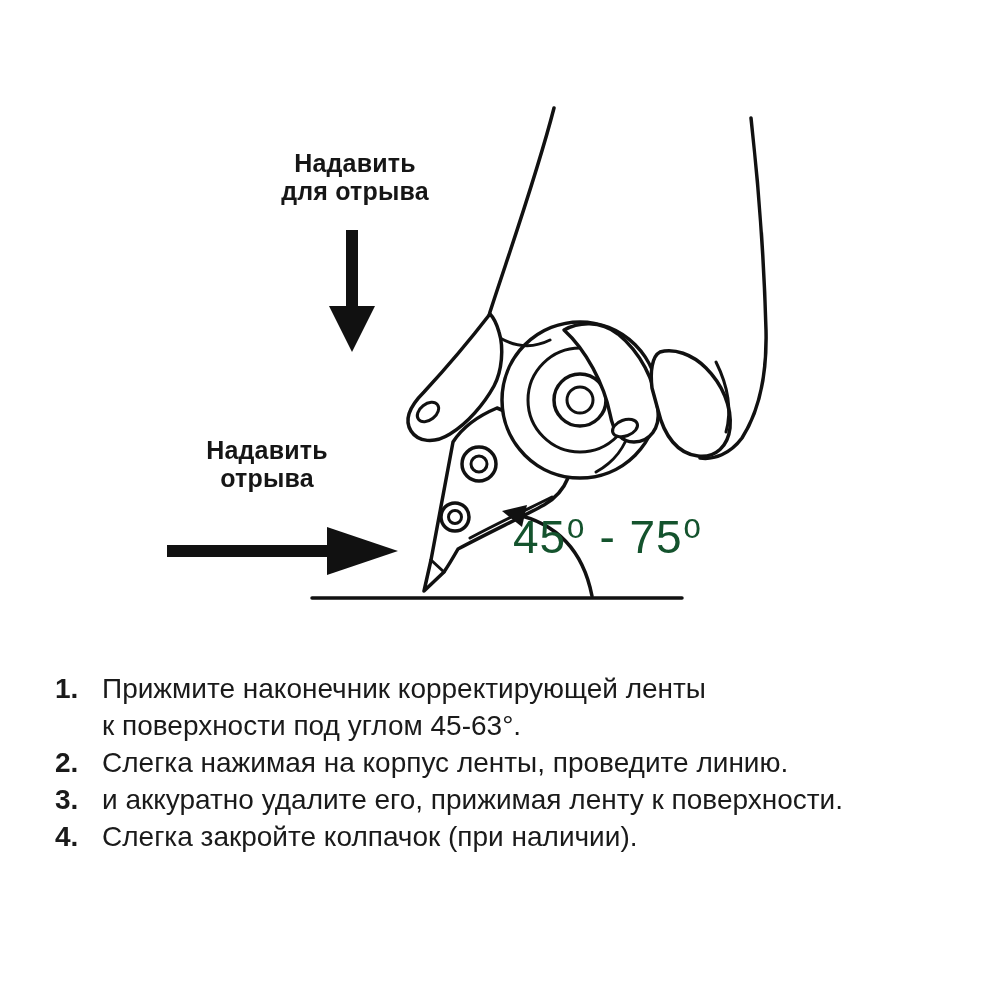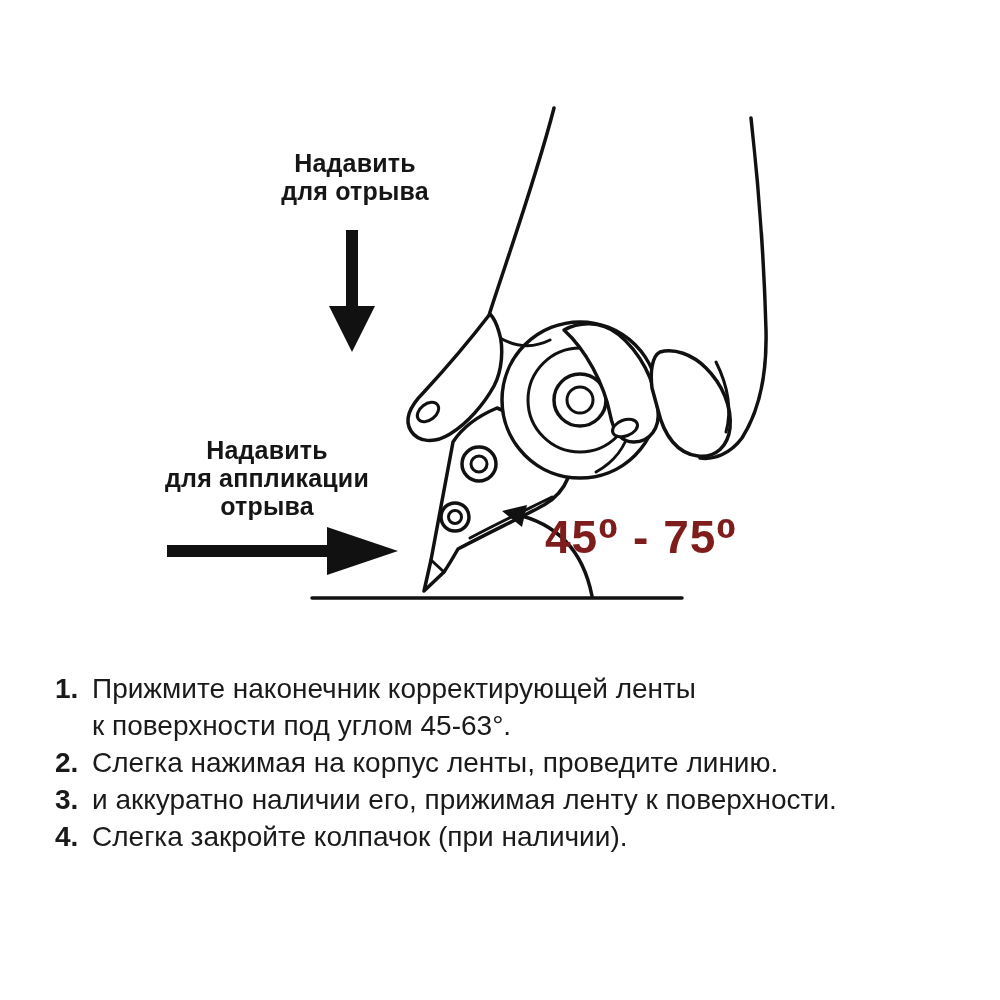--- a/index.html
+++ b/index.html
@@ -10,31 +10,31 @@
   }
   .illustration{position:absolute;left:0;top:0;width:1000px;height:648px;}
   .illustration svg{position:absolute;left:0;top:0;}
   .label{
     position:absolute;font-weight:bold;font-size:25px;line-height:28px;
     text-align:center;color:#161616;letter-spacing:0.2px;
   }
   .press-label{left:248px;top:149px;width:214px;}
   .swipe-label{left:152px;top:436px;width:230px;}
   .angle-label{
-    position:absolute;left:545px;top:510px;font-weight:bold;font-size:46px;
-    color:#7f1d1d;letter-spacing:1px;white-space:nowrap;
+    position:absolute;left:513px;top:510px;font-weight:normal;font-size:46px;
+    color:#14532d;letter-spacing:1px;white-space:nowrap;
   }
   .label .line{display:block;}
   .instructions{
     position:absolute;left:55px;top:670px;width:900px;
     font-size:28px;line-height:37px;color:#1a1a1a;
   }
   .instr{display:flex;align-items:flex-start;}
   .instr .num{font-weight:bold;width:37px;flex:0 0 37px;}
-  .instr .text{flex:1;}
+  .instr .text{flex:1;margin-left:10px;}
   .instr .line{display:block;}
 </style>
 </head>
 <body>
 
 <div class="page">
 
   <div class="illustration">
 
     <svg width="1000" height="648" viewBox="0 0 1000 648">
@@ -114,21 +114,20 @@
       </g>
     </svg>
 
     <div class="label press-label">
       <span class="line">Надавить</span>
       <span class="line">для отрыва</span>
     </div>
 
     <div class="label swipe-label">
       <span class="line">Надавить</span>
-      <span class="line">для аппликации</span>
       <span class="line">отрыва</span>
     </div>
 
     <div class="angle-label">45⁰ - 75⁰</div>
   </div>
 
   <div class="instructions">
 
     <div class="instr">
       <span class="num">1.</span>
@@ -141,21 +140,21 @@
     <div class="instr">
       <span class="num">2.</span>
       <span class="text">
         <span class="line">Слегка нажимая на корпус ленты, проведите линию.</span>
       </span>
     </div>
 
     <div class="instr">
       <span class="num">3.</span>
       <span class="text">
-        <span class="line">и аккуратно наличии его, прижимая ленту к поверхности.</span>
+        <span class="line">и аккуратно удалите его, прижимая ленту к поверхности.</span>
       </span>
     </div>
 
     <div class="instr">
       <span class="num">4.</span>
       <span class="text">
         <span class="line">Слегка закройте колпачок (при наличии).</span>
       </span>
     </div>
 

